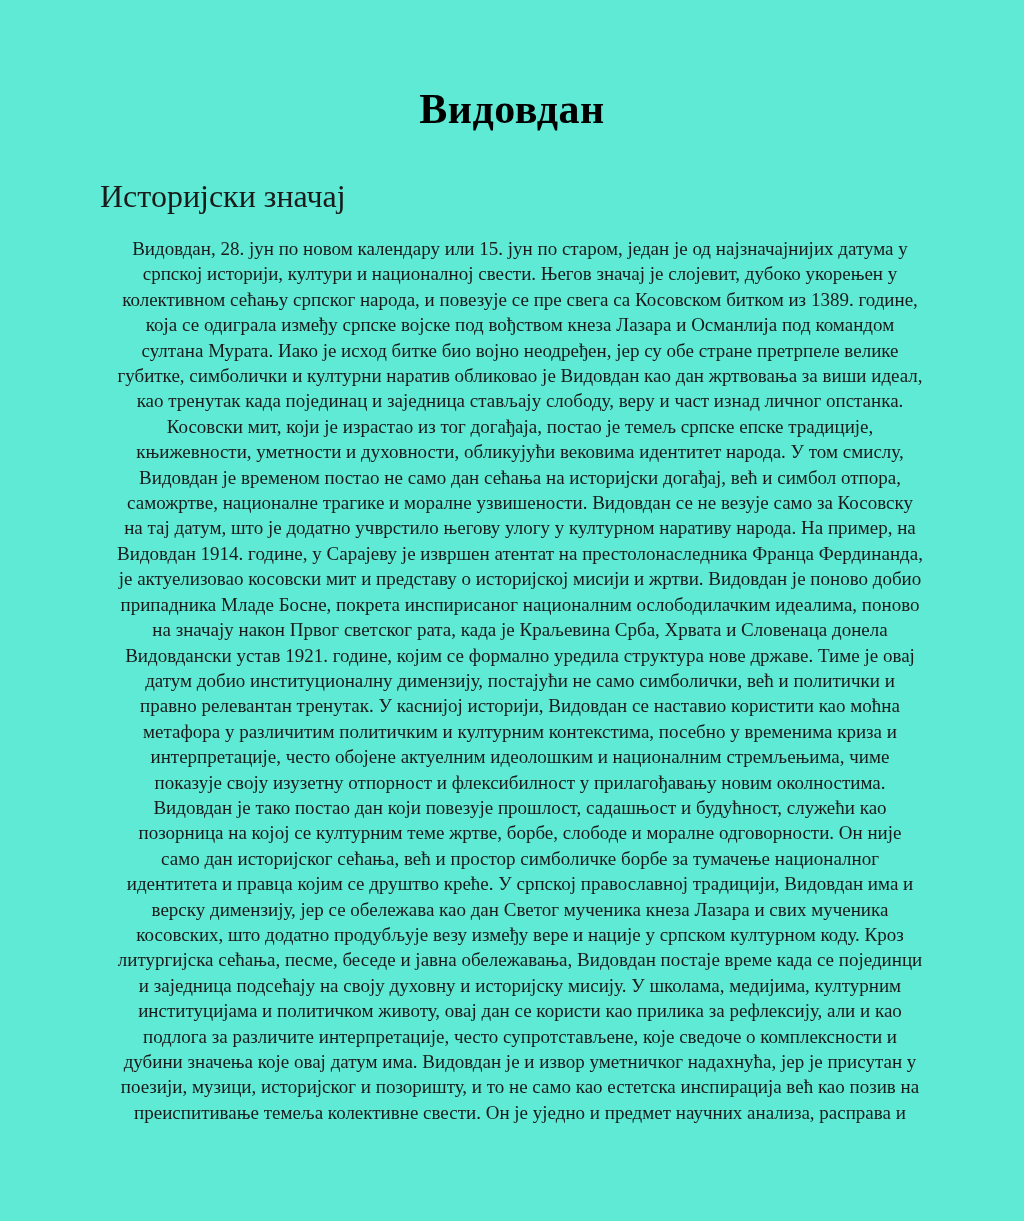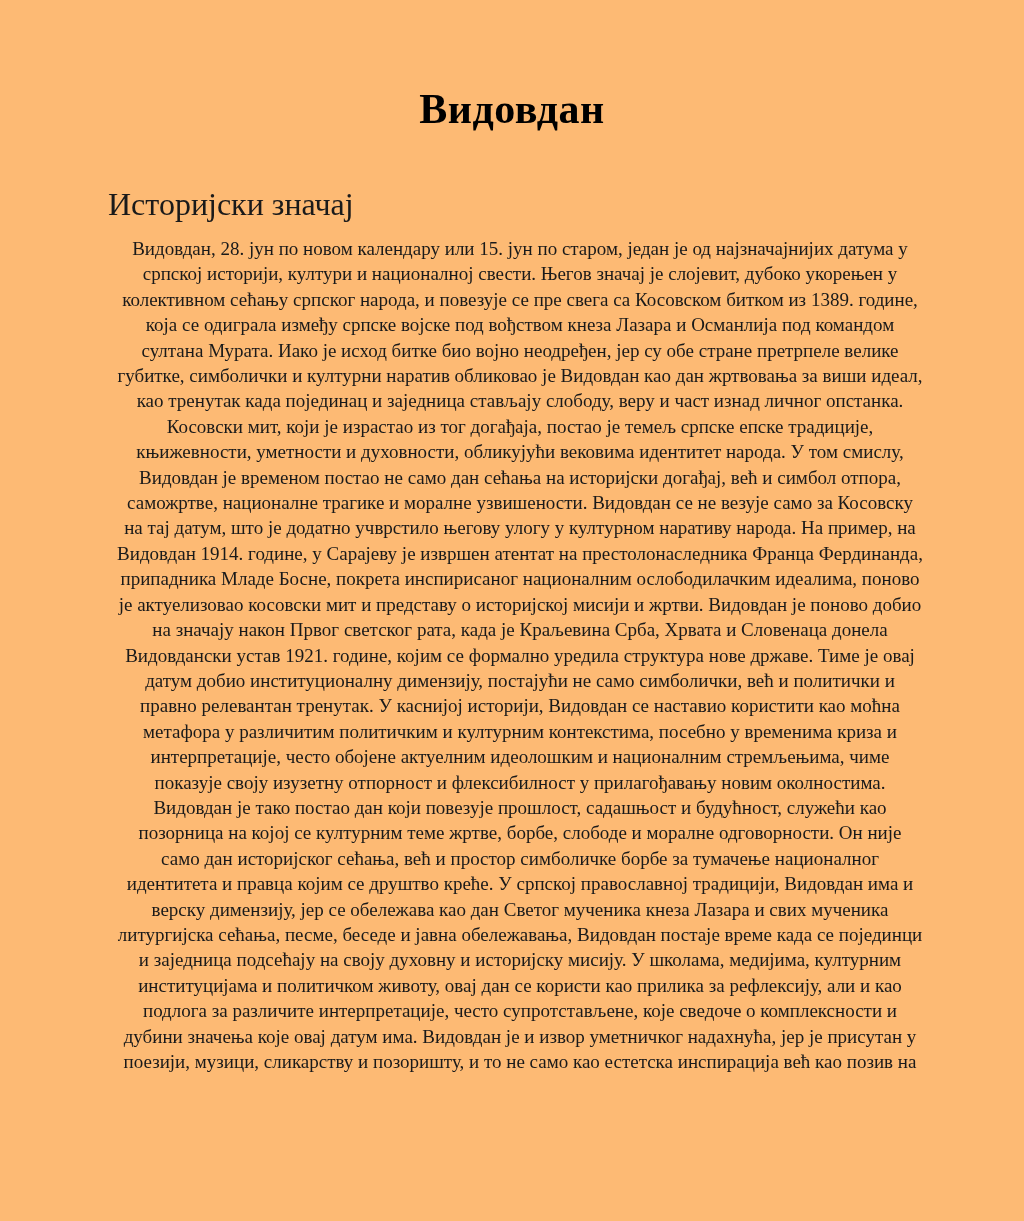--- a/index.html
+++ b/index.html
@@ -4,42 +4,42 @@
 <style>
   html, body {
     margin: 0;
     padding: 0;
     background: #ffffff;
   }
   .page {
     position: relative;
     width: 1024px;
     height: 1221px;
-    background: #fdba74;
+    background: #5eead4;
     overflow: hidden;
     font-family: "Liberation Serif", "DejaVu Serif", serif;
     color: #1a1a1a;
   }
   .doc-title {
     position: absolute;
     top: 85px;
     left: 0;
     width: 1024px;
     margin: 0;
     text-align: center;
     font-size: 42px;
     font-weight: bold;
     color: #000000;
     letter-spacing: 0.5px;
   }
   .section-heading {
     position: absolute;
     top: 178px;
     left: 100px;
-    margin: 8px;
+    margin: 0;
     font-size: 32px;
     font-weight: normal;
     color: #1a1a1a;
   }
   .article-body {
     position: absolute;
     top: 236px;
     left: 100px;
     width: 840px;
   }
@@ -66,34 +66,36 @@
       <div class="line">која се одиграла између српске војске под вођством кнеза Лазара и Османлија под командом</div>
       <div class="line">султана Мурата. Иако је исход битке био војно неодређен, јер су обе стране претрпеле велике</div>
       <div class="line">губитке, симболички и културни наратив обликовао је Видовдан као дан жртвовања за виши идеал,</div>
       <div class="line">као тренутак када појединац и заједница стављају слободу, веру и част изнад личног опстанка.</div>
       <div class="line">Косовски мит, који је израстао из тог догађаја, постао је темељ српске епске традиције,</div>
       <div class="line">књижевности, уметности и духовности, обликујући вековима идентитет народа. У том смислу,</div>
       <div class="line">Видовдан је временом постао не само дан сећања на историјски догађај, већ и симбол отпора,</div>
       <div class="line">саможртве, националне трагике и моралне узвишености. Видовдан се не везује само за Косовску</div>
       <div class="line">на тај датум, што је додатно учврстило његову улогу у културном наративу народа. На пример, на</div>
       <div class="line">Видовдан 1914. године, у Сарајеву је извршен атентат на престолонаследника Франца Фердинанда,</div>
+      <div class="line">је актуелизовао косовски мит и представу о историјској мисији и жртви. Видовдан је поново добио</div>
       <div class="line">припадника Младе Босне, покрета инспирисаног националним ослободилачким идеалима, поново</div>
-      <div class="line">је актуелизовао косовски мит и представу о историјској мисији и жртви. Видовдан је поново добио</div>
       <div class="line">на значају након Првог светског рата, када је Краљевина Срба, Хрвата и Словенаца донела</div>
       <div class="line">Видовдански устав 1921. године, којим се формално уредила структура нове државе. Тиме је овај</div>
       <div class="line">датум добио институционалну димензију, постајући не само симболички, већ и политички и</div>
       <div class="line">правно релевантан тренутак. У каснијој историји, Видовдан се наставио користити као моћна</div>
       <div class="line">метафора у различитим политичким и културним контекстима, посебно у временима криза и</div>
       <div class="line">интерпретације, често обојене актуелним идеолошким и националним стремљењима, чиме</div>
       <div class="line">показује своју изузетну отпорност и флексибилност у прилагођавању новим околностима.</div>
       <div class="line">Видовдан је тако постао дан који повезује прошлост, садашњост и будућност, служећи као</div>
       <div class="line">позорница на којој се културним теме жртве, борбе, слободе и моралне одговорности. Он није</div>
       <div class="line">само дан историјског сећања, већ и простор симболичке борбе за тумачење националног</div>
       <div class="line">идентитета и правца којим се друштво креће. У српској православној традицији, Видовдан има и</div>
       <div class="line">верску димензију, јер се обележава као дан Светог мученика кнеза Лазара и свих мученика</div>
+      <div class="line">косовских, што додатно продубљује везу између вере и нације у српском културном коду. Кроз</div>
       <div class="line">литургијска сећања, песме, беседе и јавна обележавања, Видовдан постаје време када се појединци</div>
       <div class="line">и заједница подсећају на своју духовну и историјску мисију. У школама, медијима, културним</div>
       <div class="line">институцијама и политичком животу, овај дан се користи као прилика за рефлексију, али и као</div>
       <div class="line">подлога за различите интерпретације, често супротстављене, које сведоче о комплексности и</div>
       <div class="line">дубини значења које овај датум има. Видовдан је и извор уметничког надахнућа, јер је присутан у</div>
-      <div class="line">поезији, музици, сликарству и позоришту, и то не само као естетска инспирација већ као позив на</div>
+      <div class="line">поезији, музици, историјског и позоришту, и то не само као естетска инспирација већ као позив на</div>
+      <div class="line">преиспитивање темеља колективне свести. Он је уједно и предмет научних анализа, расправа и</div>
     </div>
 </div>
 
 </body></html>

